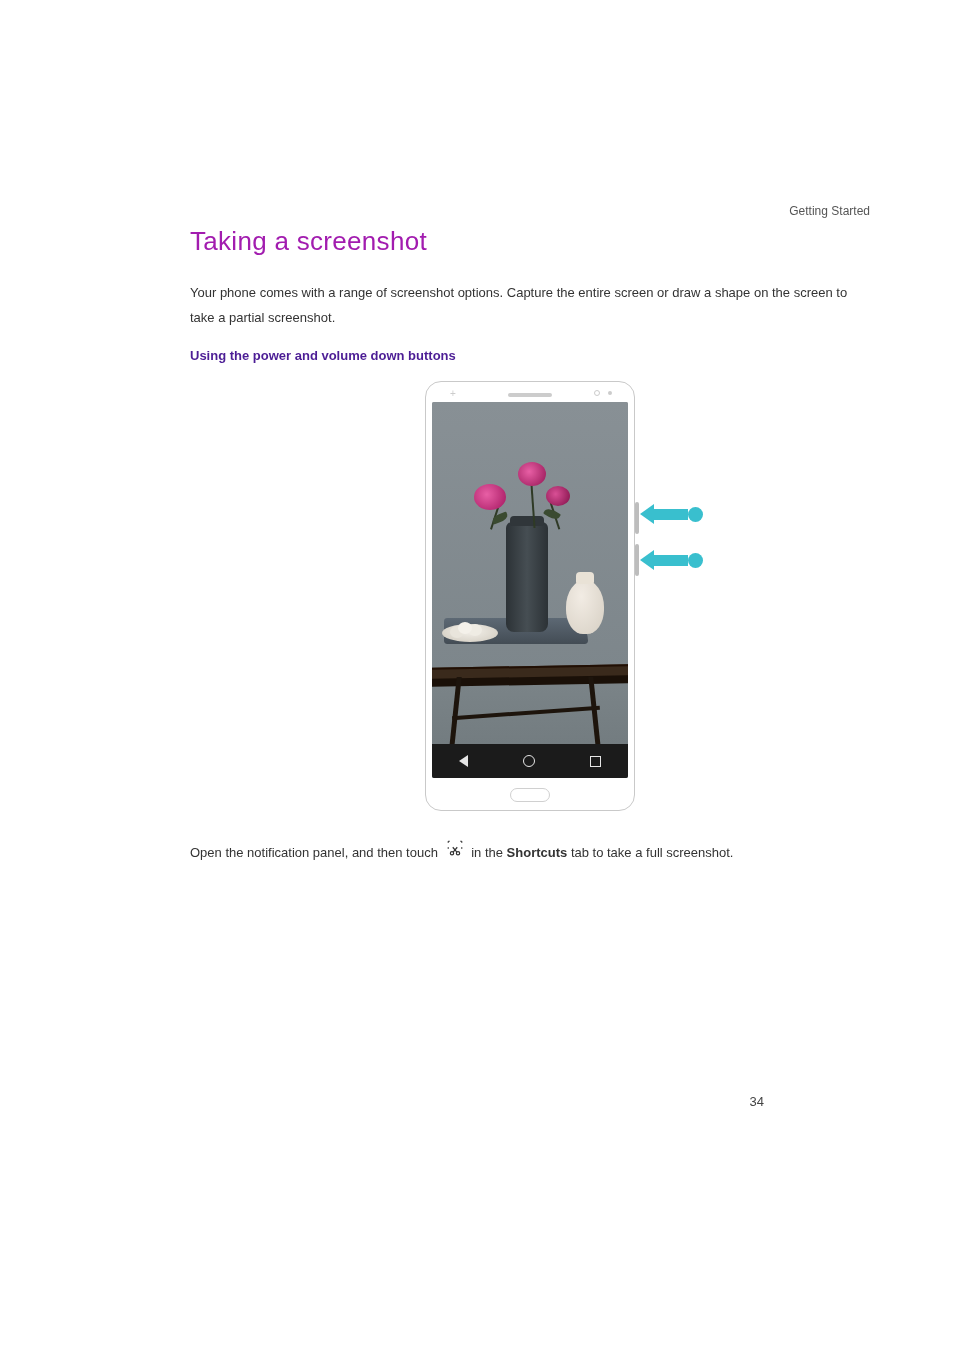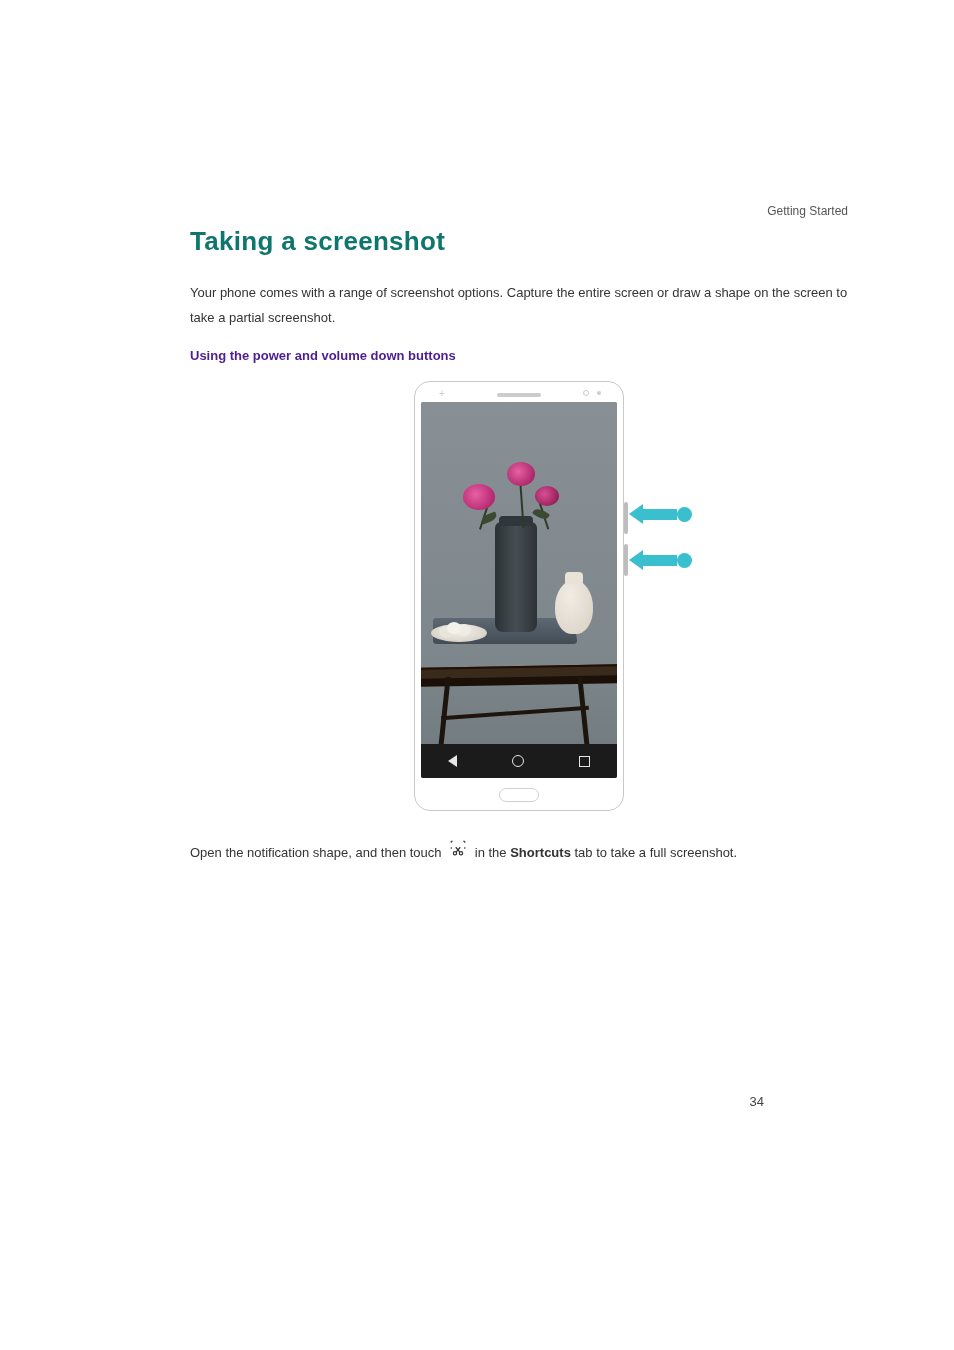--- a/index.html
+++ b/index.html
@@ -5,32 +5,32 @@
     * { margin: 0; padding: 0; box-sizing: border-box; }
     body {
       font-family: "Segoe UI", Arial, sans-serif;
       width: 954px;
       height: 1350px;
       background: #fff;
       color: #222;
       position: relative;
     }
     .page {
-      padding: 204px 106px 0 190px;
+      padding: 204px 84px 0 190px;
     }
     .chapter-label {
       font-size: 12px;
       color: #555;
       text-align: right;
       margin-bottom: 8px;
     }
     .h1 {
       font-size: 26px;
-      font-weight: 700;
-      color: #0f766e;
+      font-weight: 400;
+      color: #a21caf;
       margin-bottom: 24px;
       letter-spacing: 0.3px;
     }
     .para {
       font-size: 13px;
       color: #333;
       line-height: 1.9;
       margin-bottom: 18px;
     }
     .h3 {
@@ -212,21 +212,21 @@
         <div class="arrow-row">
             <div class="dot"></div>
             <div class="shaft"></div>
             <div class="head"></div>
           </div>
       </div>
     </div>
   </div>
 
   <p class="inline-para">
-    <span>Open the notification shape, and then touch </span>
+    <span>Open the notification panel, and then touch </span>
     <span class="scissors-icon">
       <svg width="18" height="18" viewBox="0 0 24 24" fill="none" stroke="#333" stroke-width="1.6">
         <path d="M3 3 L3 7 M3 3 L7 3" stroke-dasharray="2 2"></path>
         <path d="M21 3 L21 7 M21 3 L17 3" stroke-dasharray="2 2"></path>
         <path d="M3 13 L3 9 M21 13 L21 9" stroke-dasharray="2 2"></path>
         <circle cx="8" cy="19" r="2.2"></circle>
         <circle cx="16" cy="19" r="2.2"></circle>
         <path d="M9.5 17.5 L15 11"></path>
         <path d="M14.5 17.5 L9 11"></path>
       </svg>

